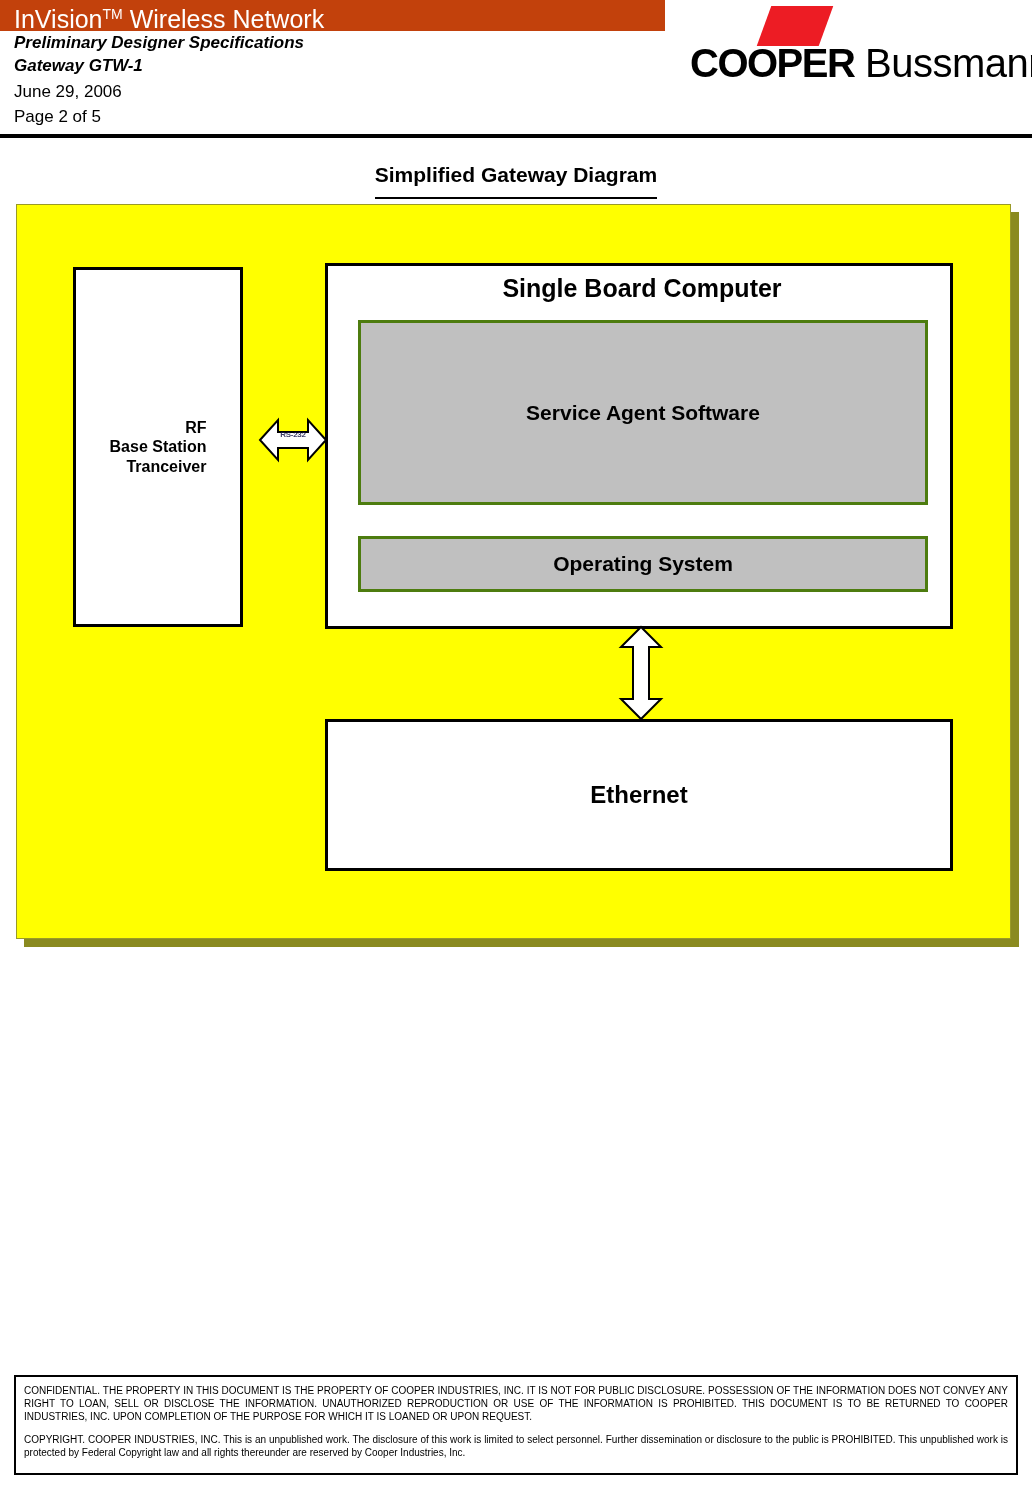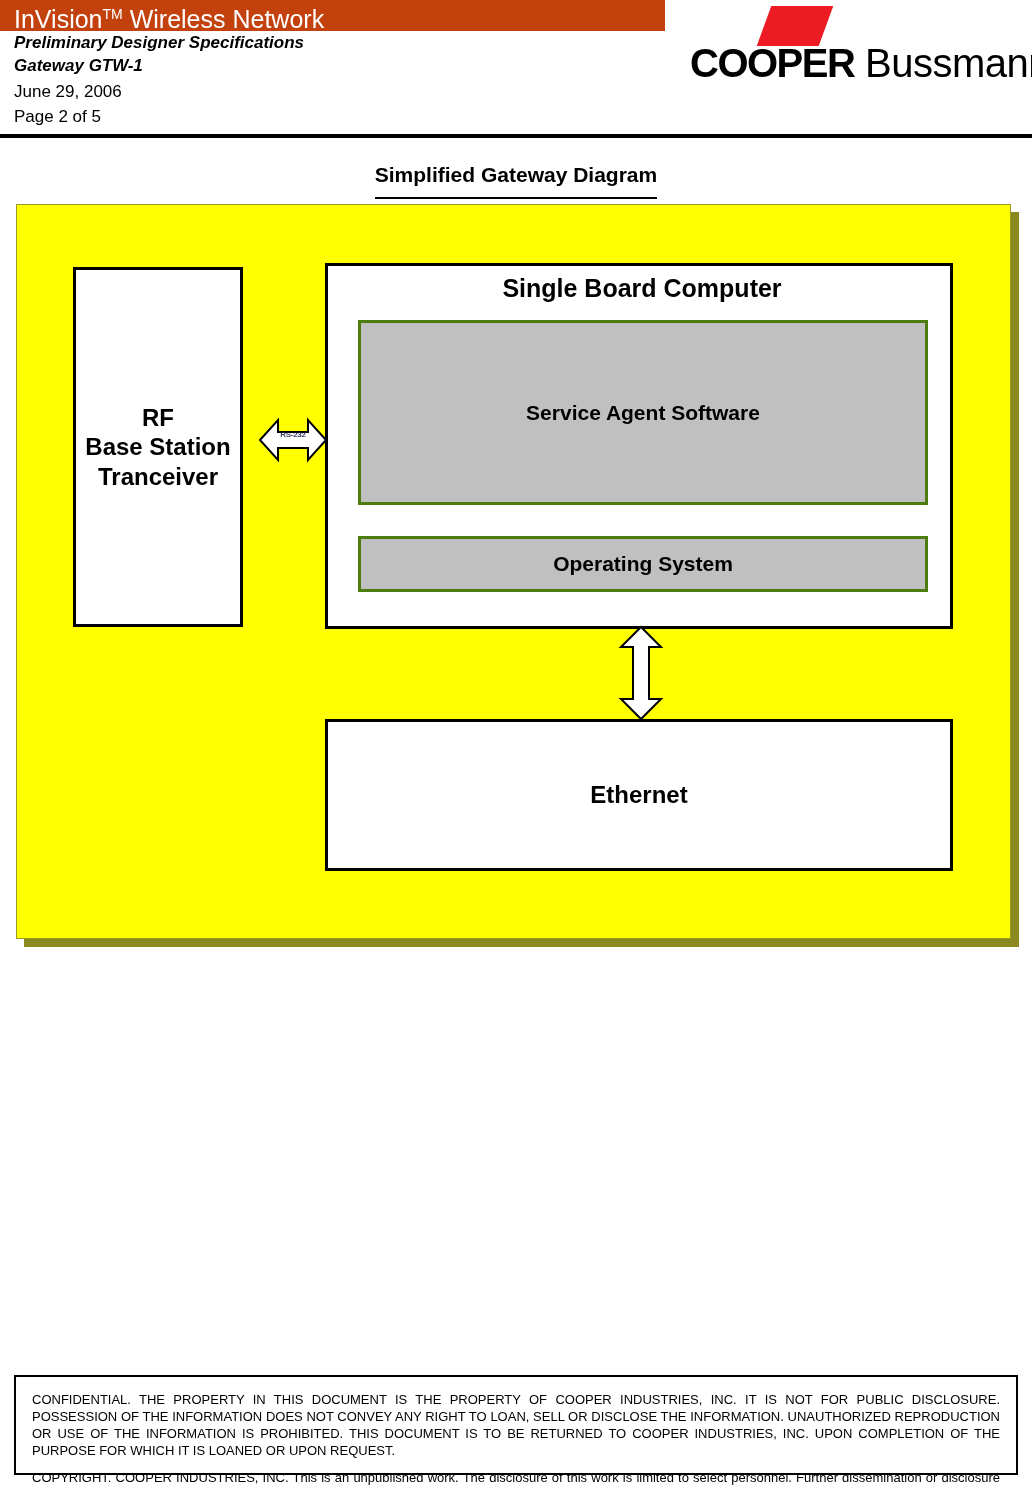--- a/index.html
+++ b/index.html
@@ -156,21 +156,21 @@
   .dbox-label {
     font-weight: bold;
     font-size: 22px;
     line-height: 1.22;
   }
 
   #box-rf {
     left: 56px; top: 62px;
     width: 170px; height: 360px;
   }
-  #box-rf .dbox-label { font-size: 24px; }
+  #box-rf .dbox-label { font-size: 16px; text-align: right; }
 
   #box-sbc {
     left: 308px; top: 58px;
     width: 628px; height: 366px;
     display: block;
     padding: 0;
   }
   #sbc-title {
     position: absolute;
     left: 0; top: 8px;
@@ -237,24 +237,24 @@
   #footer-box {
     position: absolute;
     left: 14px; top: 1375px;
     width: 1004px;
     height: 100px;
     box-sizing: border-box;
     border: 2px solid #000000;
     padding: 6px 7px 4px 7px;
   }
   .footer-para {
-    font-size: 13px;
+    font-size: 10px;
     line-height: 1.30;
     text-align: justify;
-    margin: 9px;
+    margin: 1px;
   }
   #footer-p2 { margin-top: 10px; }
 </style>
 </head>
 <body>
 
 <div id="header">
 
   <div id="title-bar">
     <div id="product-title"><span>InVision</span><span class="tm">TM</span><span> Wireless Network</span></div>

